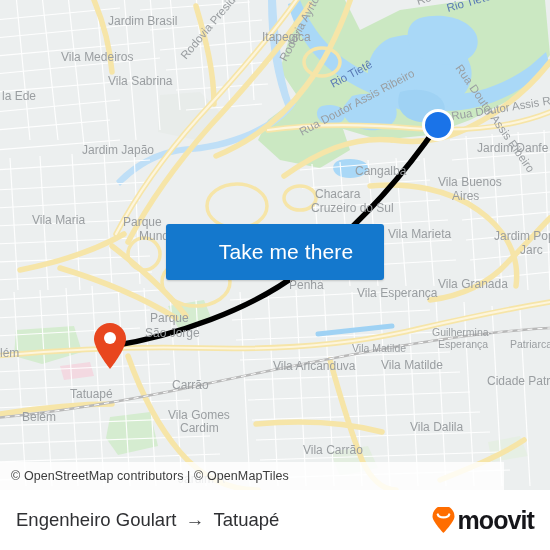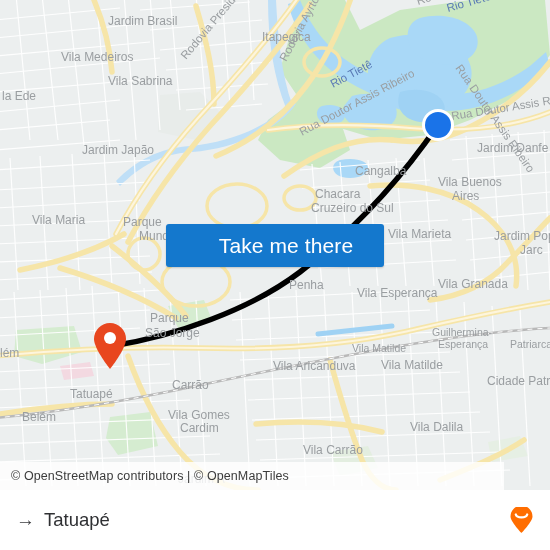--- a/index.html
+++ b/index.html
@@ -24,21 +24,21 @@
     position:absolute; left:0; top:462px; width:504px; height:28px;
     background:rgba(255,255,255,0.82);
     display:flex; align-items:center;
     padding-left:11px;
     font-size:12.5px; color:#3b3b3b; letter-spacing:0.1px;
     z-index:40;
   }
 
   
   #cta {
-    position:absolute; left:166px; top:224px; width:218px; height:43px;
+    position:absolute; left:166px; top:224px; width:218px; height:56px;
     background:#1478cd;
     border-radius:3px;
     color:#ffffff;
     font-size:21px;
     display:flex; align-items:center; justify-content:center;
     cursor:pointer;
     box-shadow:0 1px 2px rgba(0,0,0,0.18);
     z-index:30;
     letter-spacing:0.1px;
     padding-left:22px;
@@ -260,23 +260,25 @@
       <span>© OpenStreetMap contributors | © OpenMapTiles</span>
     </div>
 
     <div id="cta">
       <span>Take me there</span>
     </div>
   </div>
 
   <div id="footer">
     <div id="route-title">
+      <span>Engenheiro Goulart</span>
       <span class="arrow">→</span>
       <span>Tatuapé</span>
     </div>
     <div id="brand">
       <svg width="25" height="27" viewBox="0 0 25 27">
         <path d="M12.5 26 C12.5 26 1.5 14.5 1.5 9.5 A11 11 0 0 1 23.5 9.5 C23.5 14.5 12.5 26 12.5 26 Z" fill="#ff6d00"></path>
         <path d="M6.8 7.5 C8 11.4 17 11.4 18.2 7.5" fill="none" stroke="#ffffff" stroke-width="2.3" stroke-linecap="round"></path>
       </svg>
+      <span class="word">moovit</span>
     </div>
   </div>
 </div>
 
 </body></html>

